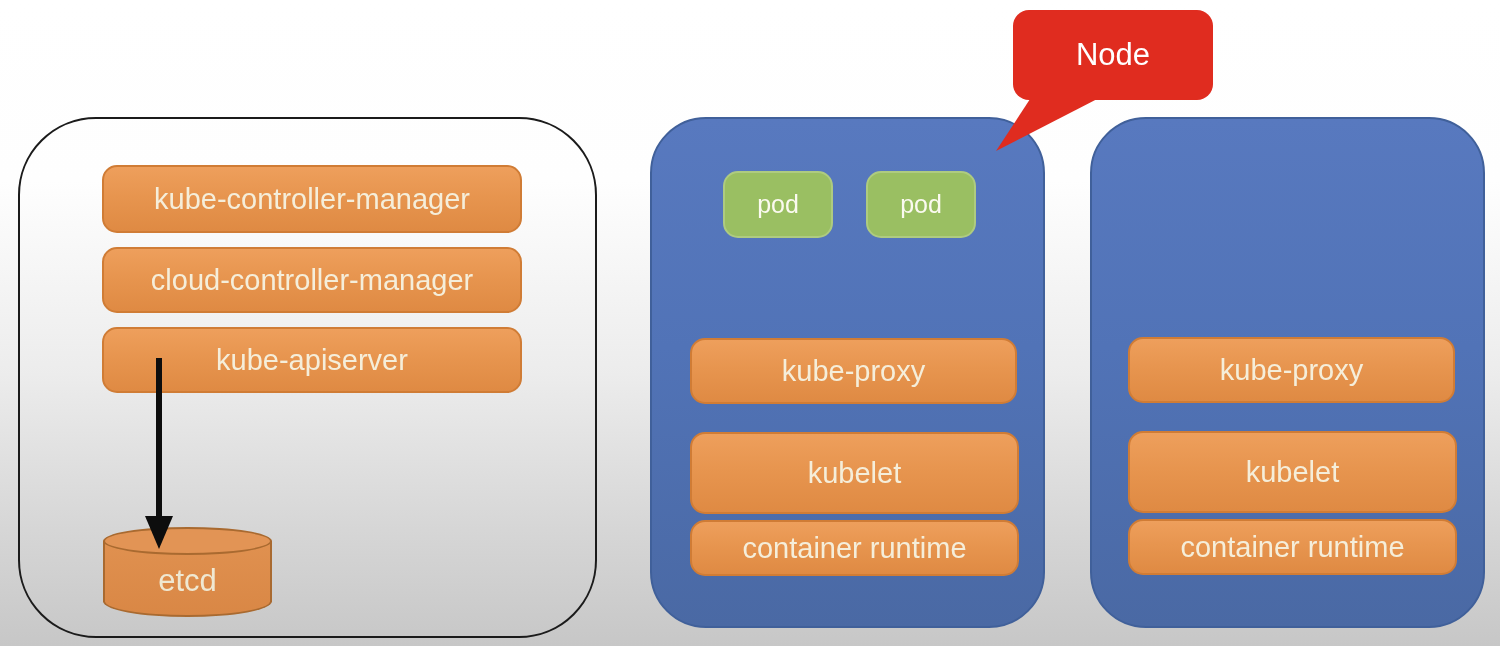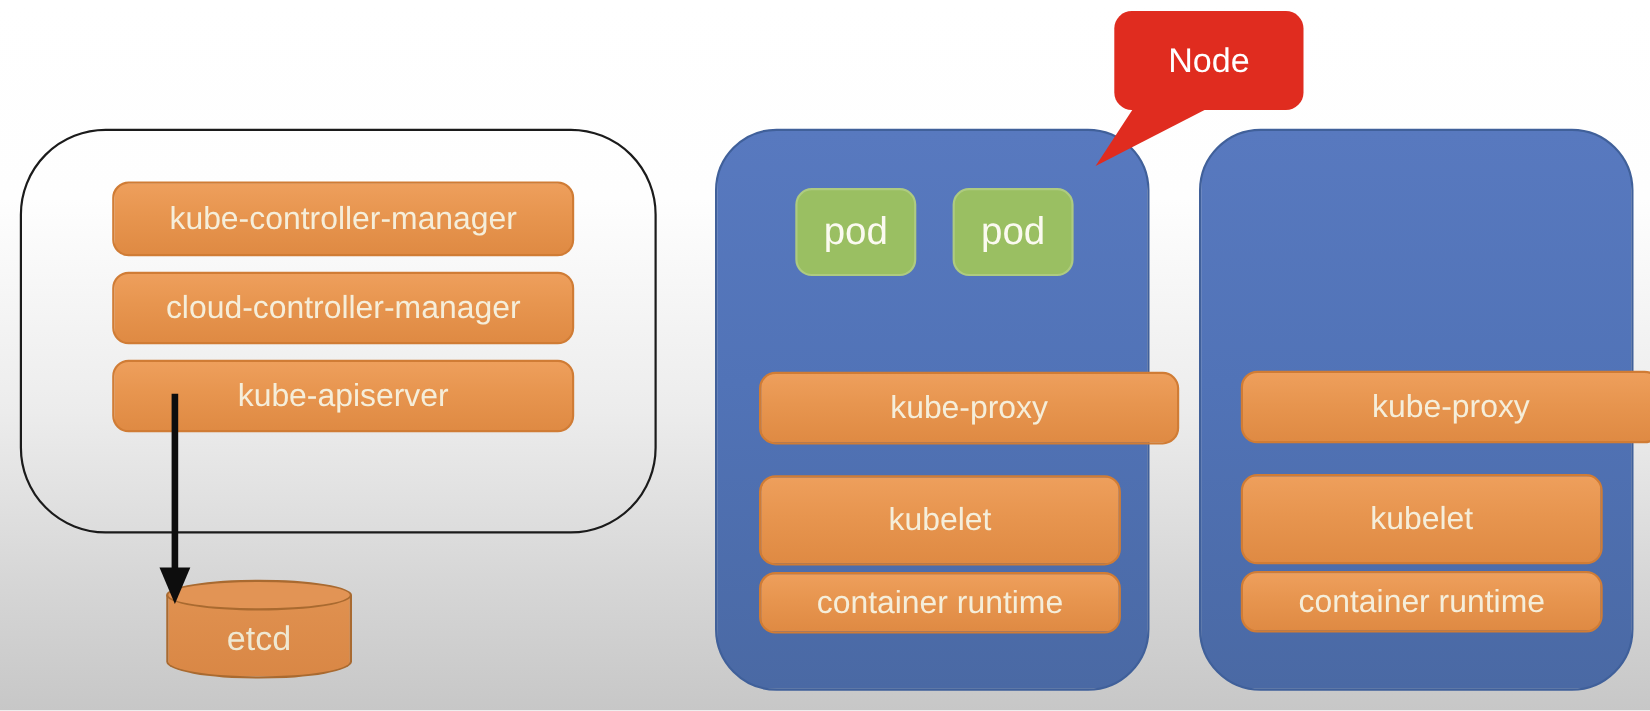--- a/index.html
+++ b/index.html
@@ -13,21 +13,21 @@
     width: 1500px;
     height: 646px;
     overflow: hidden;
     background: linear-gradient(180deg, #ffffff 0%, #fefefe 28%, #ececec 58%, #d6d6d6 82%, #c7c7c7 100%);
   }
 
   
   .control-plane {
     position: absolute;
     left: 18px; top: 117px;
-    width: 579px; height: 368px;
+    width: 579px; height: 521px;
     border: 2.5px solid #1b1b1b;
     border-radius: 78px;
     box-sizing: border-box;
     background: transparent;
   }
 
   
   .obox {
     position: absolute;
     box-sizing: border-box;
@@ -40,21 +40,21 @@
     align-items: center;
     justify-content: center;
     white-space: nowrap;
   }
   .cp-b1 { left: 82px;  top: 46px;  width: 420px; height: 68px; }
   .cp-b2 { left: 82px;  top: 128px; width: 420px; height: 66px; }
   .cp-b3 { left: 82px;  top: 208px; width: 420px; height: 66px; }
   .cp-b4 { left: 185px; top: 293px; width: 317px; height: 68px; }
 
   
-  .cylinder { position: absolute; left: 83px; top: 408px; width: 169px; height: 90px; margin-left: 48px; }
+  .cylinder { position: absolute; left: 83px; top: 408px; width: 169px; height: 90px; }
   .cyl-body {
     position: absolute; left: 0; top: 14px; width: 169px; height: 76px;
     box-sizing: border-box;
     background: linear-gradient(180deg, #e09150 0%, #d98745 100%);
     border: 2px solid #a96a30;
     border-top: none;
     border-radius: 0 0 86px 86px / 0 0 16px 16px;
   }
   .cyl-top {
     position: absolute; left: 0; top: 0; width: 169px; height: 28px;
@@ -80,46 +80,46 @@
     background: linear-gradient(180deg, #5879bf 0%, #5173b7 45%, #4a69a4 100%);
     border: 2px solid #40609a;
     border-radius: 56px;
   }
   .node-1 { left: 650px; }
   .node-2 { left: 1090px; }
 
   .pod {
     position: absolute;
     top: 52px;
-    width: 110px; height: 80px;
+    width: 110px; height: 67px;
     box-sizing: border-box;
     background: #9abf62;
     border: 2px solid #aecb80;
     border-radius: 15px;
     color: #fbfaf0;
-    font-size: 35px;
+    font-size: 25px;
     display: flex;
     align-items: center;
     justify-content: center;
   }
   .pod-1 { left: 71px; }
   .pod-2 { left: 214px; }
 
-  .n-b1 { left: 38px; top: 219px; width: 382px; height: 66px; }
+  .n-b1 { left: 38px; top: 219px; width: 327px; height: 66px; }
   .n-b2 { left: 38px; top: 313px; width: 329px; height: 82px; }
   .n-b3 { left: 38px; top: 401px; width: 329px; height: 56px; }
   .node-2 .n-b1 { left: 36px; top: 218px; }
   .node-2 .n-b2 { left: 36px; top: 312px; }
   .node-2 .n-b3 { left: 36px; top: 400px; }
 
   
   .callout-box {
     position: absolute;
     left: 1013px; top: 10px;
-    width: 172px; height: 90px;
+    width: 200px; height: 90px;
     box-sizing: border-box;
     background: #e02c1f;
     border-radius: 16px;
     color: #ffffff;
     font-size: 31px;
     display: flex;
     align-items: center;
     justify-content: center;
     z-index: 6;
   }

